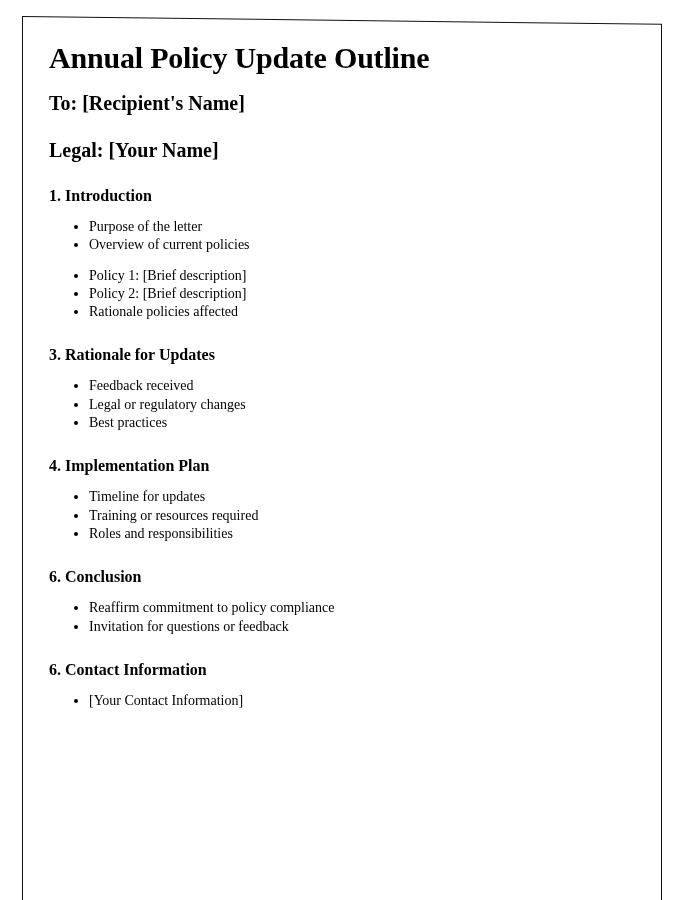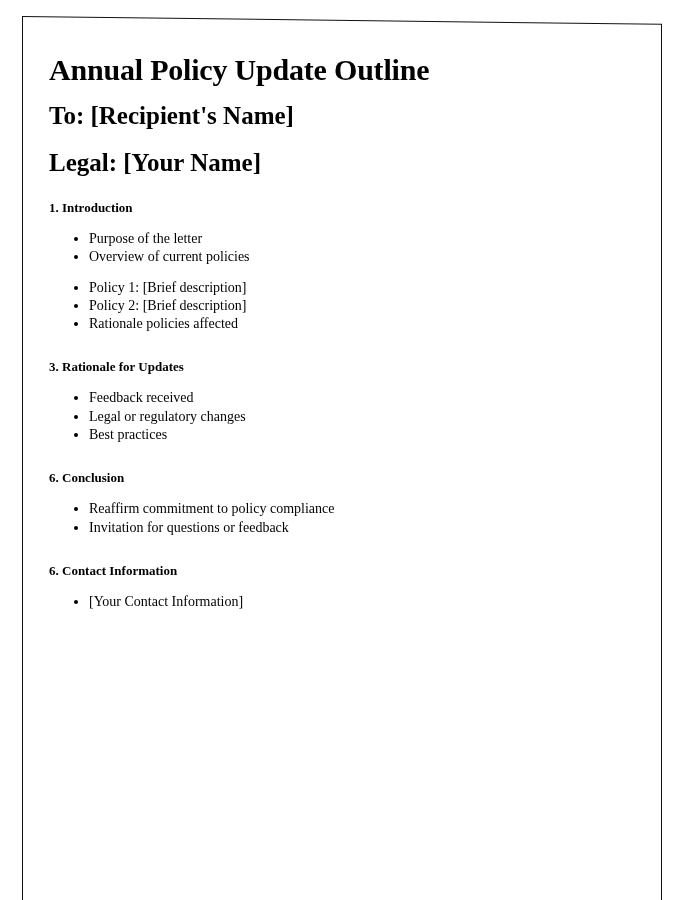--- a/index.html
+++ b/index.html
@@ -44,40 +44,40 @@
     top: 16px;
     width: 640px;
     height: 1px;
     background: #111111;
     transform: rotate(0.7deg);
     transform-origin: left center;
   }
   .content {
     position: absolute;
     left: 49px;
-    top: 48px;
+    top: 36px;
     width: 590px;
   }
   h1.doc-title {
     font-size: 30px;
     font-weight: bold;
     margin: 0 0 0 0;
     padding: 0;
     line-height: 44px;
     letter-spacing: -0.2px;
   }
   h2.field-line {
-    font-size: 25px;
+    font-size: 20px;
     font-weight: bold;
     margin: 0;
     padding: 0;
     line-height: 47px;
   }
   h3.section-head {
-    font-size: 13px;
+    font-size: 16px;
     font-weight: bold;
     margin: 0;
     padding: 0;
     line-height: 44px;
   }
   ul.bullets {
     margin: 0;
     padding: 0 0 0 40px;
     list-style-type: disc;
   }
@@ -129,20 +129,29 @@
     <div class="sec-block">
       <h3 class="section-head">3. Rationale for Updates</h3>
       <ul class="bullets">
         <li>Feedback received</li>
         <li>Legal or regulatory changes</li>
         <li>Best practices</li>
       </ul>
       <div class="spacer-after-list"></div>
     </div>
 
+    <div class="sec-block">
+      <h3 class="section-head">4. Implementation Plan</h3>
+      <ul class="bullets">
+        <li>Timeline for updates</li>
+        <li>Training or resources required</li>
+        <li>Roles and responsibilities</li>
+      </ul>
+      <div class="spacer-after-list"></div>
+    </div>
 
     <div class="sec-block">
       <h3 class="section-head">6. Conclusion</h3>
       <ul class="bullets">
         <li>Reaffirm commitment to policy compliance</li>
         <li>Invitation for questions or feedback</li>
       </ul>
       <div class="spacer-after-list"></div>
     </div>
 

